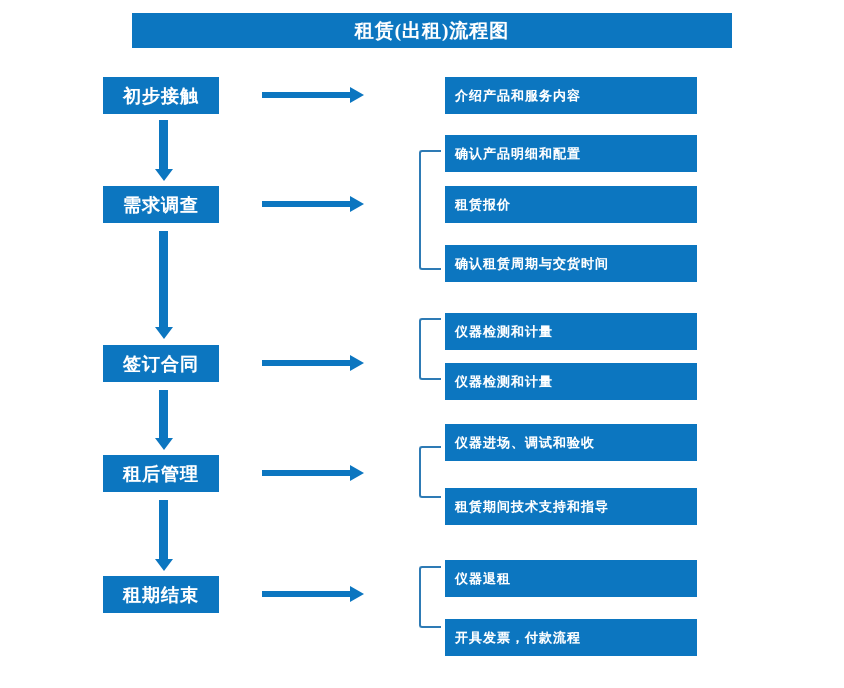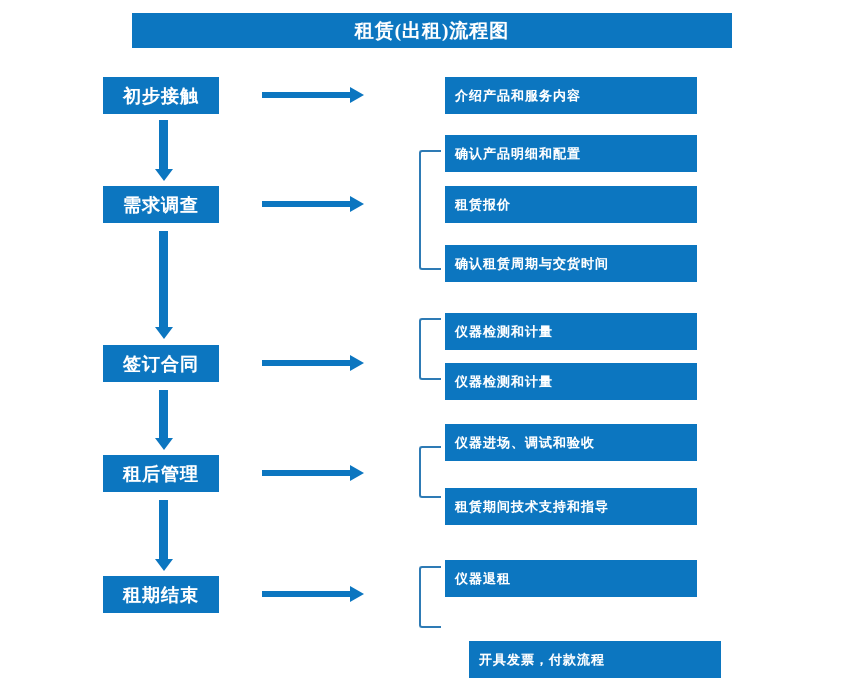--- a/index.html
+++ b/index.html
@@ -160,15 +160,15 @@
   <div class="box detail-box" style="top:313px;">仪器检测和计量</div>
 
   <div class="box detail-box" style="top:363px;">仪器检测和计量</div>
 
   <div class="box detail-box" style="top:424px;">仪器进场、调试和验收</div>
 
   <div class="box detail-box" style="top:488px;">租赁期间技术支持和指导</div>
 
   <div class="box detail-box" style="top:560px;">仪器退租</div>
 
-  <div class="box detail-box" style="top:641px;margin-left:24px;">开具发票，付款流程</div>
+  <div class="box detail-box" style="top:619px;">开具发票，付款流程</div>
 
 </div>
 
 </body></html>

